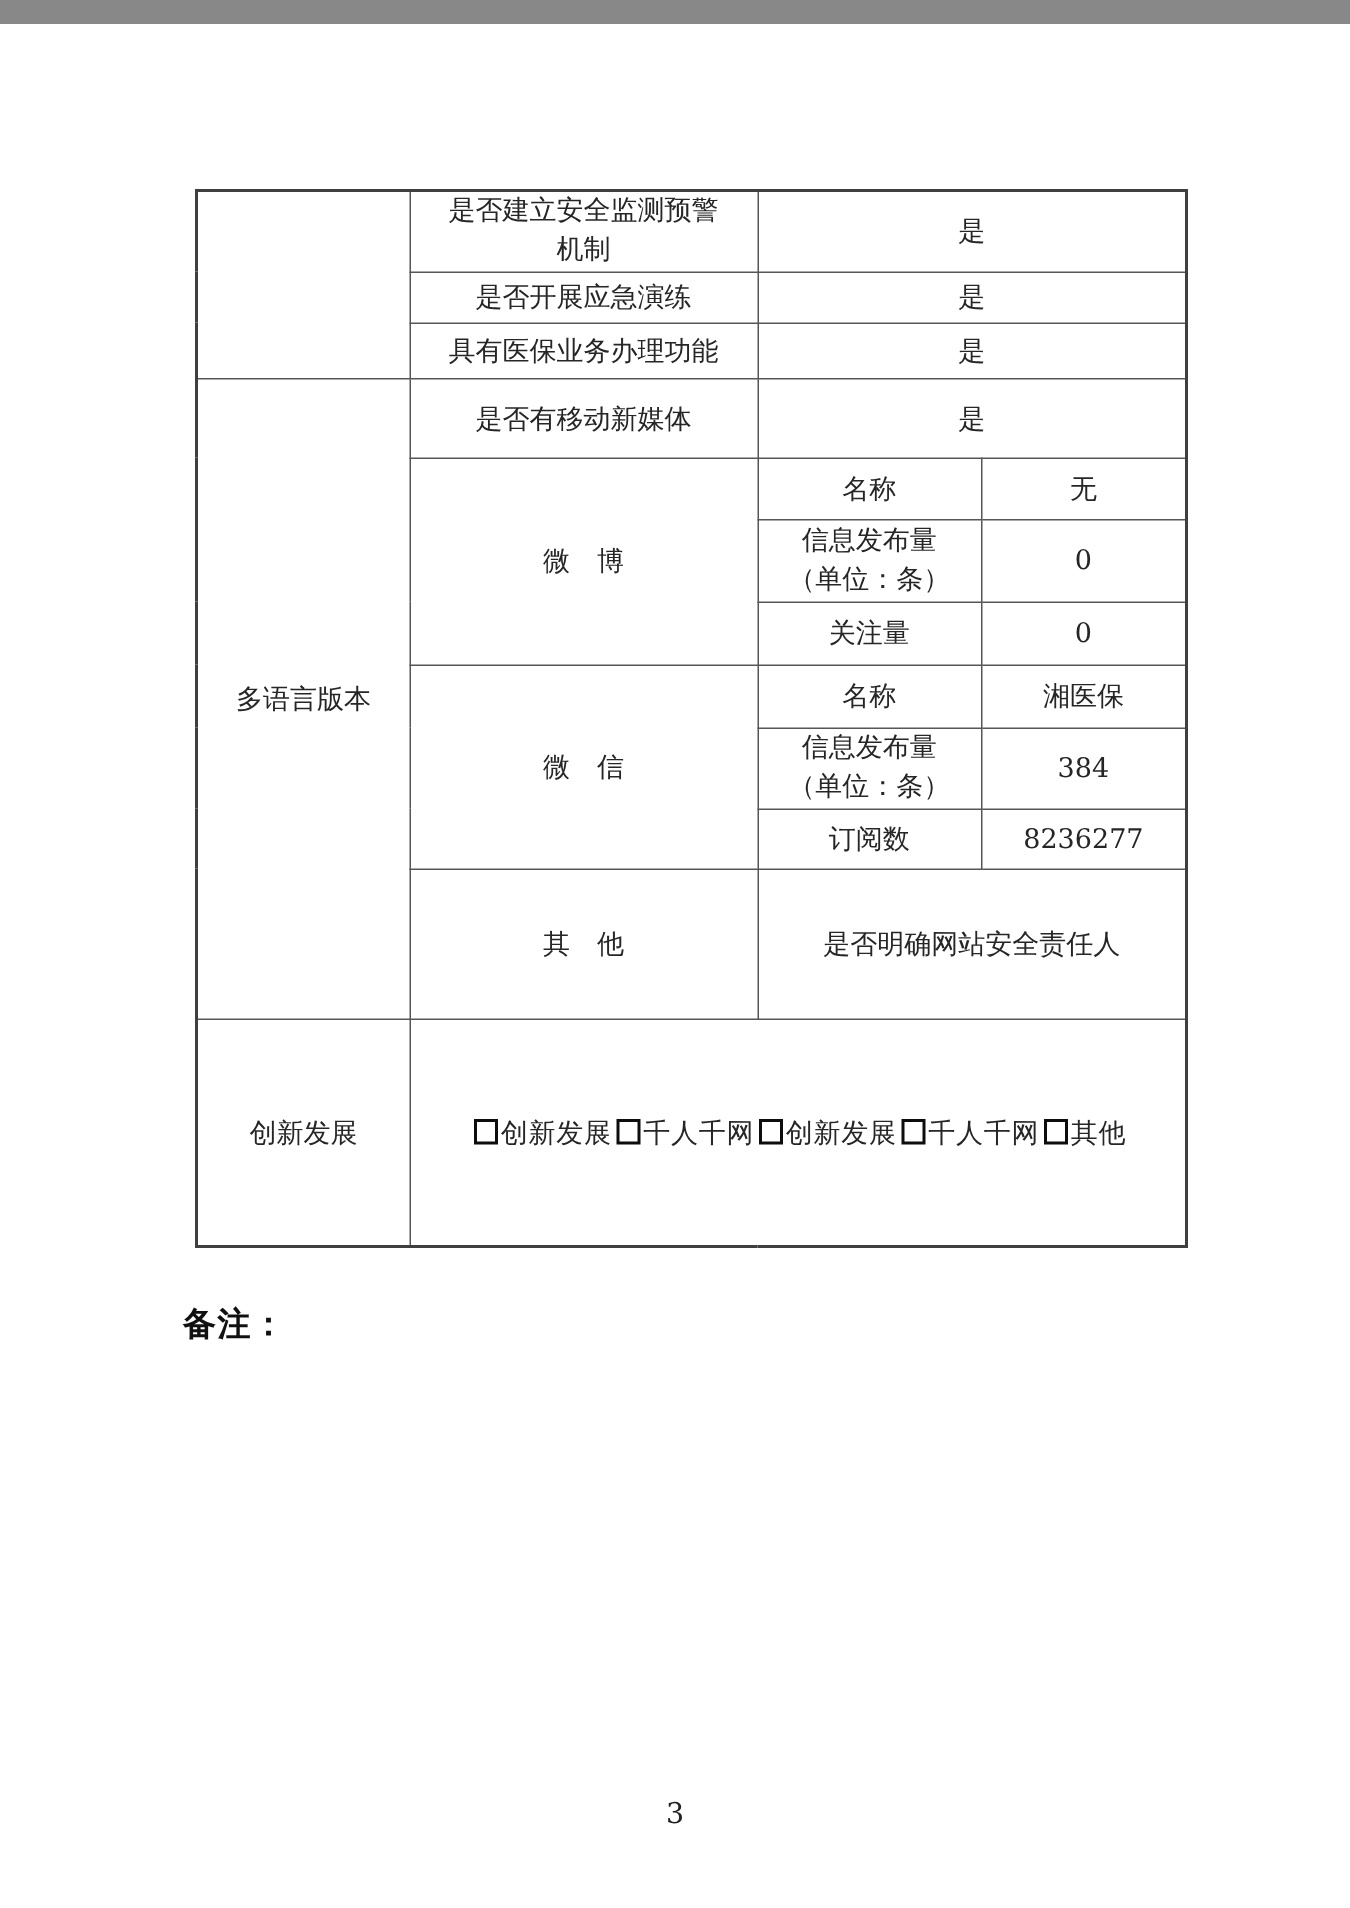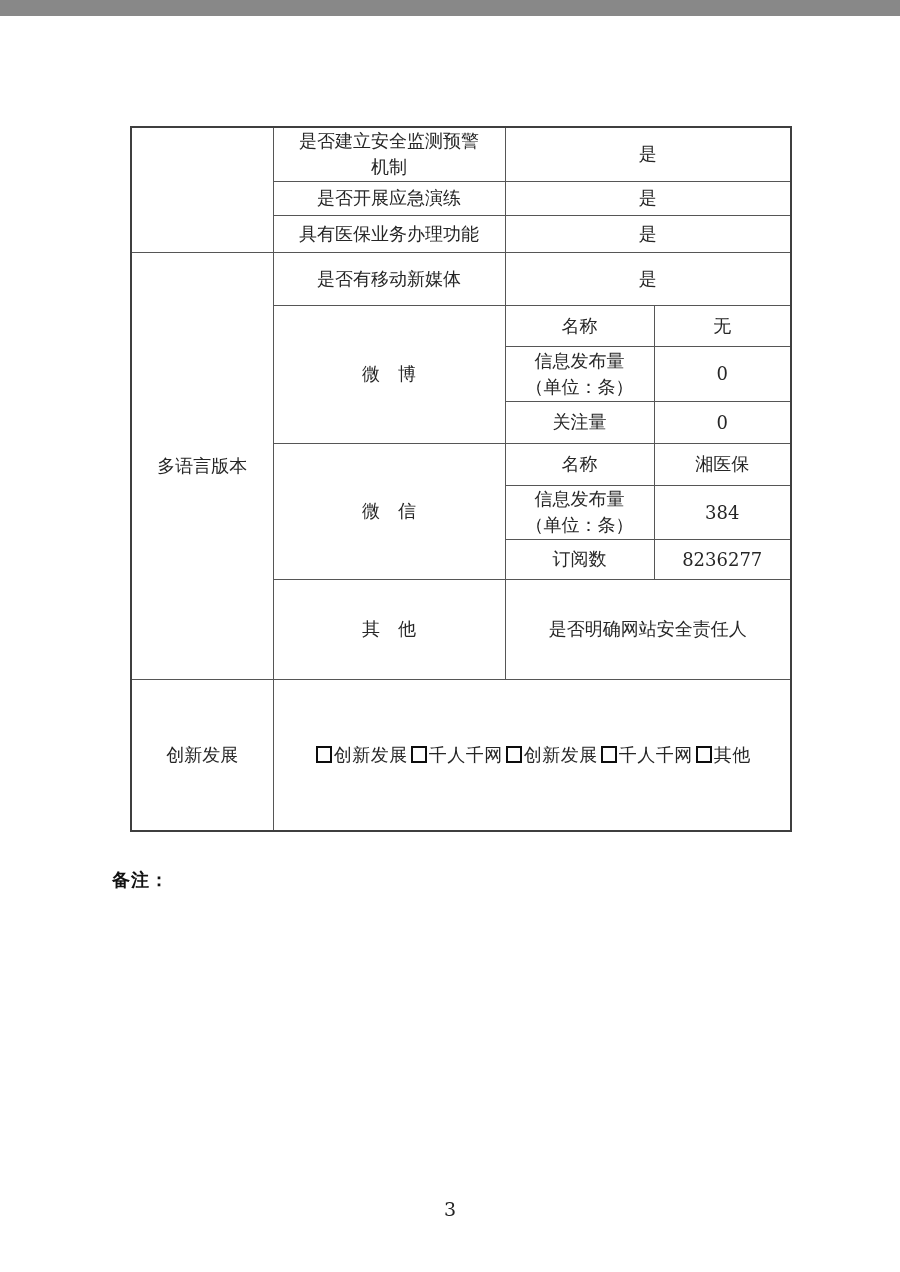--- a/index.html
+++ b/index.html
@@ -36,24 +36,24 @@
   td.chk-cell { padding-bottom:18px; letter-spacing:0.5px; }
   .cb {
     display:inline-block;
     width:12px; height:13px;
     border:2px solid #0d0d0d;
     vertical-align:-2px;
     margin:0 2px 0 3px;
     background:#ffffff;
   }
   .notes {
-    position:absolute; left:112px; top:852px;
+    position:absolute; left:122px; top:852px;
     font-family:Liberation Sans, sans-serif;
     font-weight:bold;
-    font-size:18px;
+    font-size:22px;
     letter-spacing:1px;
     color:#111111;
   }
   .page-number {
     position:absolute; left:0; right:0; top:1182px;
     text-align:center;
     font-size:19px;
     color:#222222;
   }
 </style>

